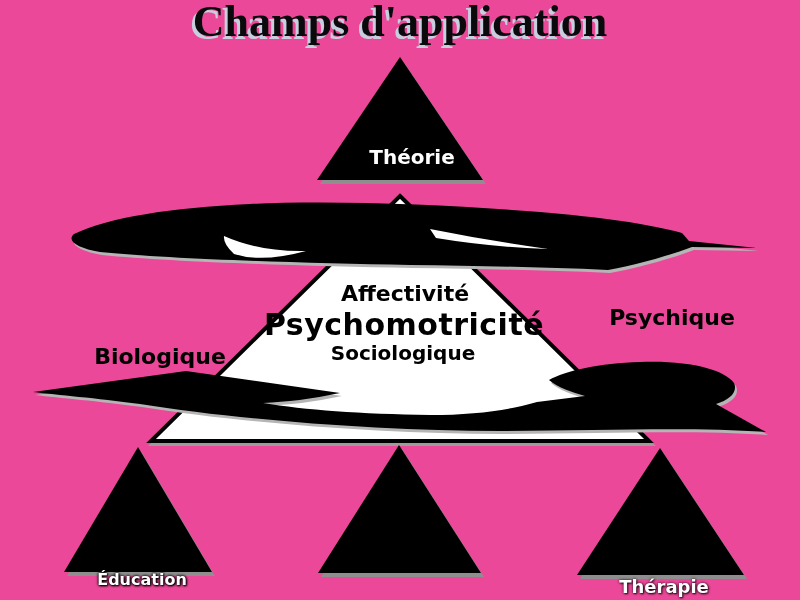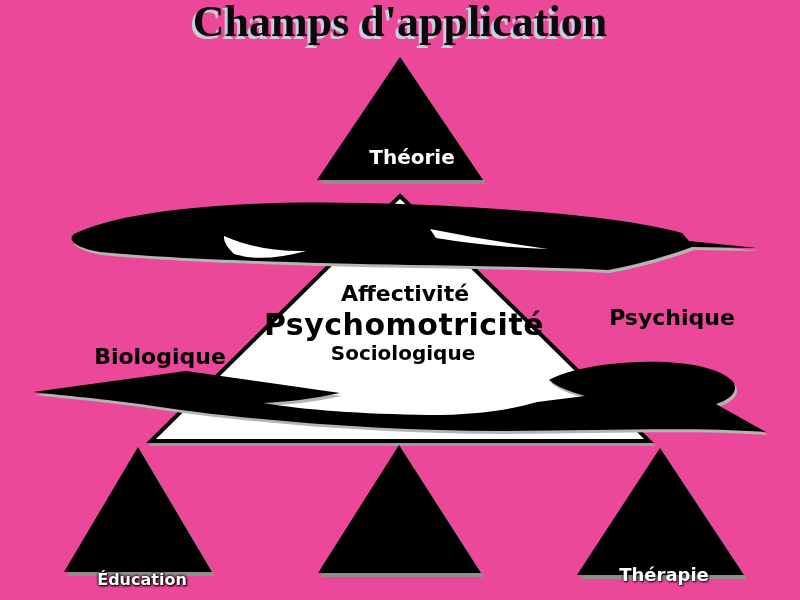--- a/index.html
+++ b/index.html
@@ -26,21 +26,21 @@
     text-shadow:0 0 3px #000,0 0 3px #000,1px 1px 2px #000;}
   .lbl.edu span{display:block;}
   .theorie{top:145px;left:400px;font-size:20px;margin-left:12px;}
   .affectivite{top:281px;left:405px;font-size:22px;}
   .psychomotricite{top:307px;left:404px;font-size:30px;letter-spacing:0.5px;}
   .sociologique{top:341px;left:403px;font-size:20px;}
   .biologique{top:304px;left:160px;font-size:22px;margin-top:40px;}
   .psychique{top:305px;left:672px;font-size:22px;}
   .edu{top:519px;left:142px;margin-top:48px;}
   .reeducation{top:547px;left:399px;font-size:18px;}
-  .therapie{top:564px;left:664px;font-size:18px;}
+  .therapie{top:576px;left:664px;font-size:18px;}
 </style>
 </head>
 <body>
 
 <div class="stage">
 
   <svg width="800" height="600" viewBox="0 0 800 600">
 
     <polygon class="outline-tri" points="400,196 649,441 151,441"></polygon>
 

